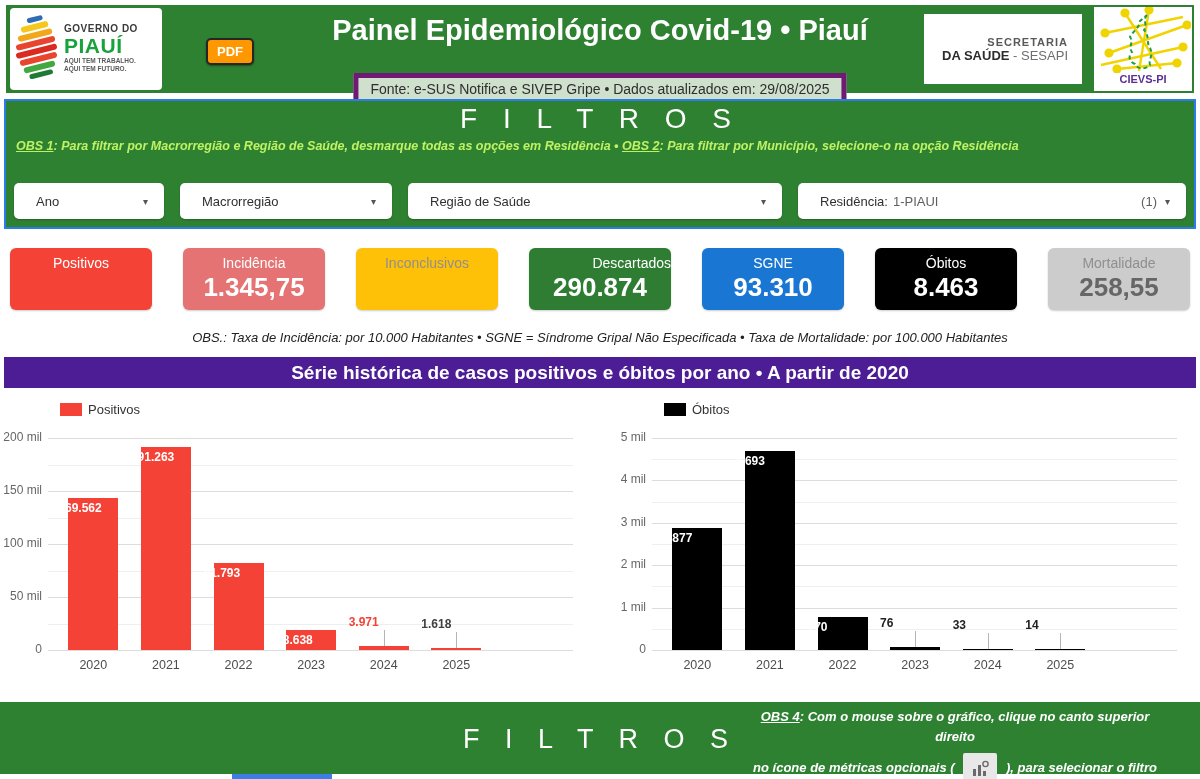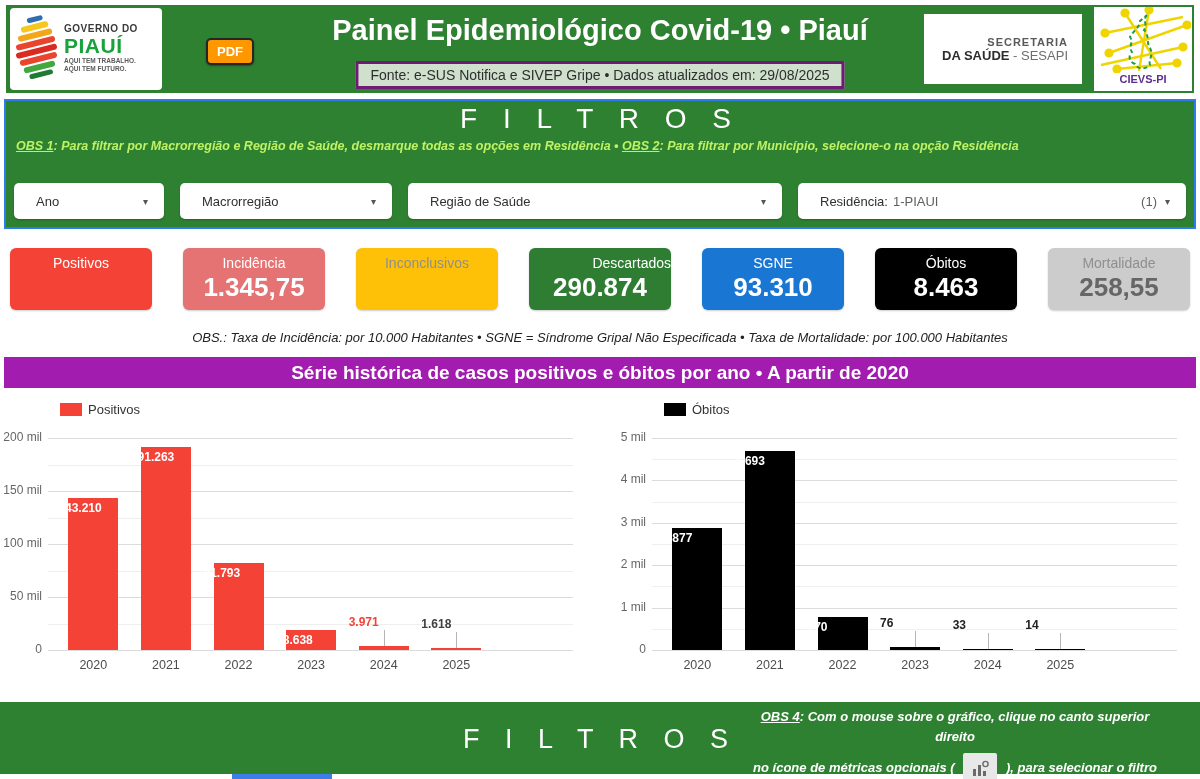--- a/index.html
+++ b/index.html
@@ -12,22 +12,22 @@
     display:flex;align-items:center;padding:2px 4px;box-sizing:border-box;}
   .gov-text{margin-left:4px;line-height:1.05;}
   .gov-l1{font-size:10px;font-weight:bold;color:#3a3a3a;letter-spacing:.5px;}
   .gov-l2{font-size:21px;font-weight:bold;color:#17a23c;letter-spacing:.5px;}
   .gov-l3{font-size:6.5px;font-weight:bold;color:#5a5a5a;line-height:1.3;}
   .pdf-btn{position:absolute;left:200px;top:33px;width:48px;height:27px;background:#ff9800;
     border:2px solid #262626;border-radius:5px;color:#fff;font-weight:bold;font-size:13px;
     font-family:"Liberation Sans",sans-serif;cursor:pointer;box-shadow:0 1px 2px rgba(0,0,0,.4);}
   .tb-title{position:absolute;left:0;right:0;top:9px;text-align:center;color:#fff;
     font-size:29px;font-weight:bold;margin:0;}
-  .source-box{position:absolute;left:50%;transform:translateX(-50%);top:56px;background:#cfe0cd;
-    border:3px solid #701a75;color:#2e2e2e;font-size:14px;padding:3px 12px;white-space:nowrap;}
+  .source-box{position:absolute;left:50%;transform:translateX(-50%);top:68px;background:#cfe0cd;
+    border:5px solid #701a75;color:#2e2e2e;font-size:14px;padding:3px 12px;white-space:nowrap;}
   .sesapi-card{position:absolute;right:112px;top:9px;width:158px;height:70px;background:#fff;
     display:flex;flex-direction:column;justify-content:center;align-items:flex-end;padding-right:14px;box-sizing:border-box;}
   .sesapi-l1{font-size:11px;font-weight:bold;color:#58595b;letter-spacing:1px;}
   .sesapi-l2{font-size:13px;color:#6d6e71;}
   .sesapi-l2 b{color:#2d2d2d;}
   .cievs-card{position:absolute;right:2px;top:2px;width:98px;height:84px;background:#fff;text-align:center;}
   .cievs-label{font-size:11px;font-weight:bold;color:#5b2f91;margin-top:-4px;}
 
   
   .filters-panel{position:absolute;left:4px;top:99px;right:4px;height:130px;background:#2f8132;
@@ -208,21 +208,21 @@
       <div class="card-value" style="color: rgb(255, 255, 255);">8.463</div>
     </div>
     <div class="card" style="background-color: rgb(204, 204, 204);">
       <div class="card-label" style="color: rgb(143, 143, 143);">Mortalidade</div>
       <div class="card-value" style="color: rgb(102, 102, 102);">258,55</div>
     </div>
   </section>
 
   <p class="cards-note">OBS.: Taxa de Incidência: por 10.000 Habitantes • SGNE = Síndrome Gripal Não Especificada • Taxa de Mortalidade: por 100.000 Habitantes</p>
 
-  <div class="section-bar" style="background-color: #a21caf;">Série histórica de casos positivos e óbitos por ano • A partir de 2020</div>
+  <div class="section-bar" style="background-color: #4c1d95;">Série histórica de casos positivos e óbitos por ano • A partir de 2020</div>
 
   <section class="charts">
     <div class="chart chart-0">
       <div class="legend">
         <span class="swatch" style="background-color: rgb(244, 67, 54);"></span>
         <span class="legend-label">Positivos</span>
       </div>
       <div class="plot">
           <div class="grid major" style="top: 0px;"></div>
           <div class="ytick" style="top: -8px;">200 mil</div>
@@ -232,21 +232,21 @@
           <div class="grid minor" style="top: 79.5px;"></div>
           <div class="grid major" style="top: 106px;"></div>
           <div class="ytick" style="top: 98px;">100 mil</div>
           <div class="grid minor" style="top: 132.5px;"></div>
           <div class="grid major" style="top: 159px;"></div>
           <div class="ytick" style="top: 151px;">50 mil</div>
           <div class="grid minor" style="top: 185.5px;"></div>
           <div class="grid major" style="top: 212px;"></div>
           <div class="ytick" style="top: 204px;">0</div>
           <div class="bar" style="left: 20.3px; top: 60.1974px; width: 50px; height: 151.803px; background: rgb(244, 67, 54);"></div>
-          <div class="blabel inside" style="left: 10.3px; top: 63.1974px;">143.210</div>
+          <div class="blabel inside" style="left: 10.3px; top: 63.1974px;">169.562</div>
           <div class="xlabel" style="left: 10.3px;">2020</div>
           <div class="bar" style="left: 92.9px; top: 9.26122px; width: 50px; height: 202.739px; background: rgb(244, 67, 54);"></div>
           <div class="blabel inside" style="left: 82.9px; top: 12.2612px;">191.263</div>
           <div class="xlabel" style="left: 82.9px;">2021</div>
           <div class="bar" style="left: 165.5px; top: 125.299px; width: 50px; height: 86.7006px; background: rgb(244, 67, 54);"></div>
           <div class="blabel inside" style="left: 155.5px; top: 128.299px;">81.793</div>
           <div class="xlabel" style="left: 155.5px;">2022</div>
           <div class="bar" style="left: 238.1px; top: 192.244px; width: 50px; height: 19.7563px; background: rgb(244, 67, 54);"></div>
           <div class="blabel inside" style="left: 228.1px; top: 195.244px;">18.638</div>
           <div class="xlabel" style="left: 228.1px;">2023</div>

